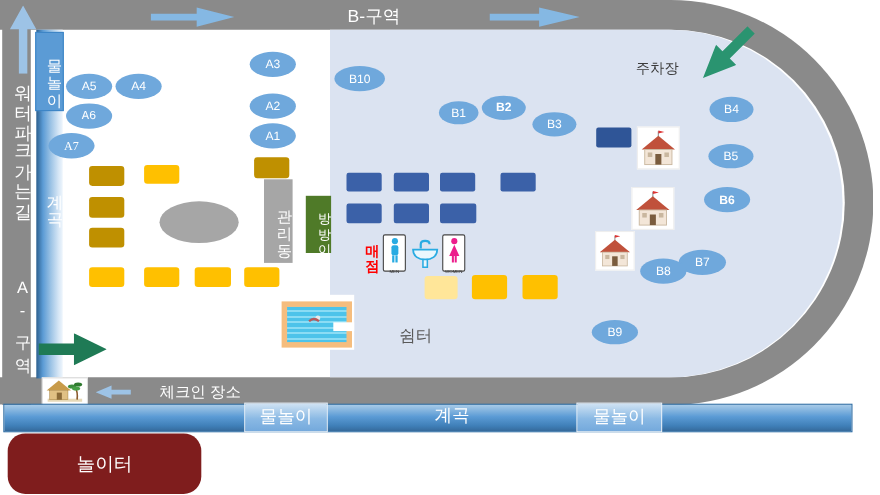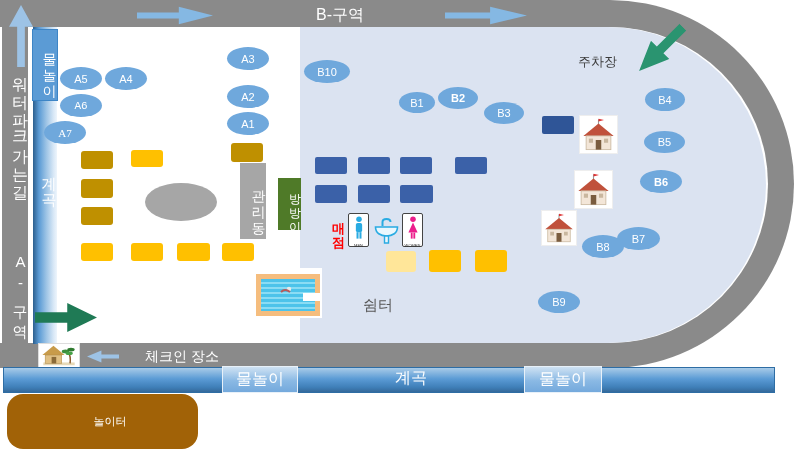--- a/index.html
+++ b/index.html
@@ -62,22 +62,22 @@
   .arrow{position:absolute;}
   .arrow svg{display:block;width:100%;height:100%;}
   
   .bluebar{position:absolute;left:3px;top:367px;width:772px;height:26px;box-sizing:border-box;
         background:linear-gradient(180deg,#a8cbe8 0%,#5b9bd5 45%,#3f7fb8 80%,#35699a 100%);
         border:1px solid #2e6da4;}
   .bluebar-seg{position:absolute;top:366px;height:27px;box-sizing:border-box;
         background:linear-gradient(180deg,#cfe2f3,#8ab9e4 55%,#74a9dc);border:1px solid #e8f1f9;
         color:#fff;font-size:16px;display:flex;align-items:center;justify-content:center;}
   .bluebar-text{position:absolute;top:368px;color:#fff;font-size:16px;text-align:center;}
-  .playground{position:absolute;left:7px;top:394px;width:176px;height:55px;background:#a16207;
-        border-radius:16px;color:#fff;font-size:11px;display:flex;align-items:center;justify-content:center;padding-left:15px;}
+  .playground{position:absolute;left:7px;top:394px;width:176px;height:55px;background:#7f1d1d;
+        border-radius:16px;color:#fff;font-size:17px;display:flex;align-items:center;justify-content:center;}
   .hut-card{position:absolute;left:38px;top:343px;width:42px;height:26px;background:#fff;border:1px solid #ddd;box-sizing:border-box;}
   .hut-card svg{display:block;width:100%;height:100%;}
 </style>
 </head>
 <body>
 
 <div id="stage">
 
   <div class="ring"></div>
   <div class="bzone"></div>

